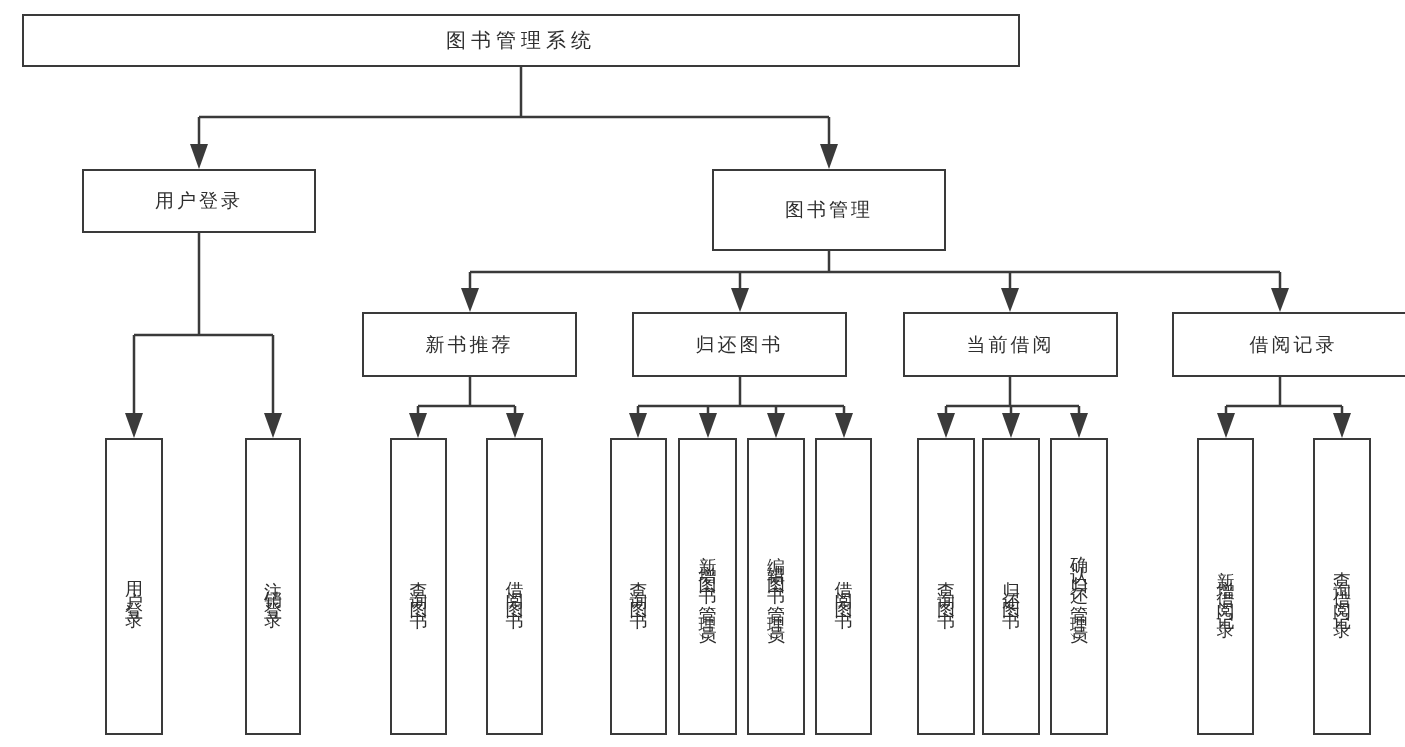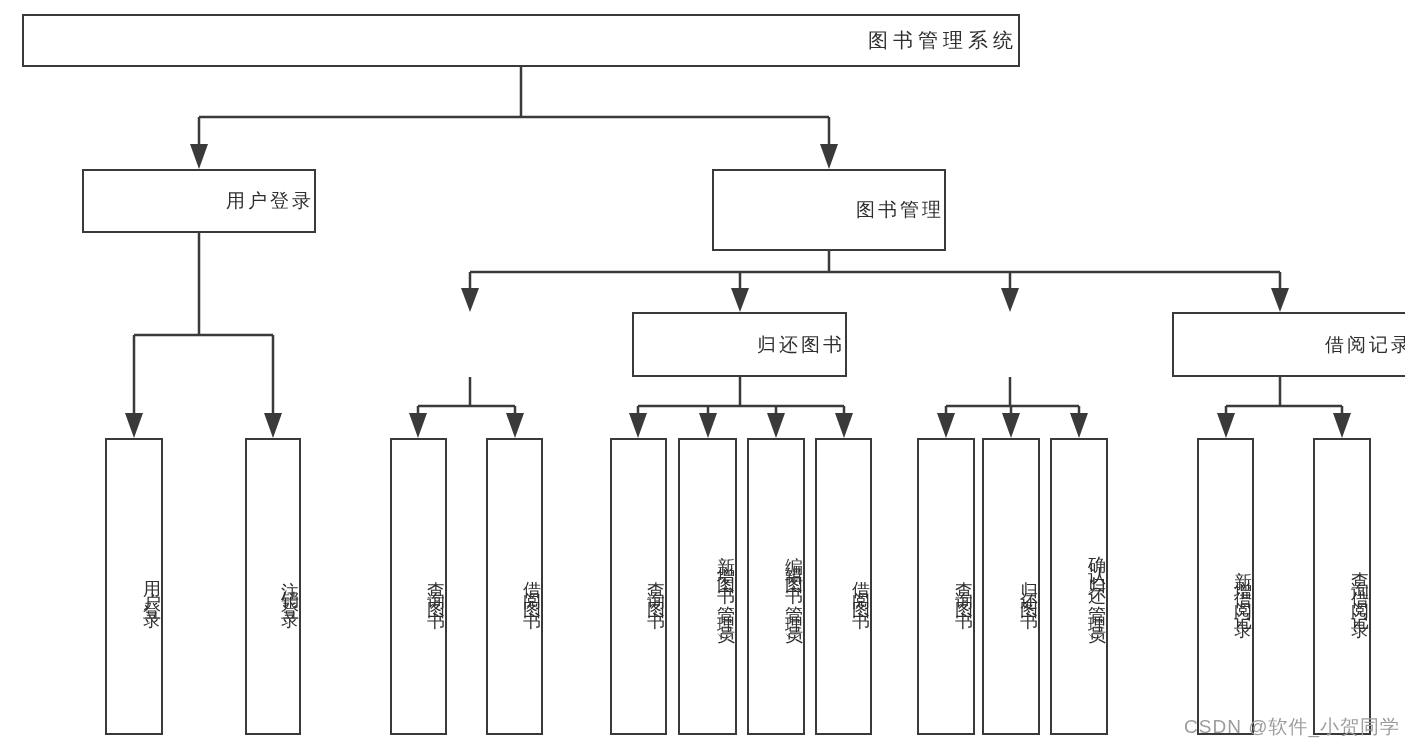--- a/index.html
+++ b/index.html
@@ -15,21 +15,21 @@
     position:relative;
     width:1405px;height:747px;
     background:var(--bg);
     overflow:hidden;
   }
   .wires{position:absolute;left:0;top:0;z-index:0;}
   .box{
     position:absolute;
     background:#fff;
     border:2.5px solid var(--line);
-    display:flex;align-items:center;justify-content:flex-end;
+    display:flex;align-items:center;justify-content:center;
     color:var(--text);
     z-index:1;
   }
   .box.h span{
     font-size:19px;
     letter-spacing:3px;
     white-space:nowrap;
   }
   .box.root span{font-size:20px;letter-spacing:5px;}
   .box.v span{
@@ -102,22 +102,28 @@
     <span>图书管理系统</span>
   </div>
 
   <div class="box h" style="left:82px;top:169px;width:234px;height:64px">
     <span>用户登录</span>
   </div>
   <div class="box h" style="left:712px;top:169px;width:234px;height:82px">
     <span>图书管理</span>
   </div>
 
+  <div class="box h" style="left:362px;top:312px;width:215px;height:65px">
+    <span>新书推荐</span>
+  </div>
   <div class="box h" style="left:632px;top:312px;width:215px;height:65px">
     <span>归还图书</span>
+  </div>
+  <div class="box h" style="left:903px;top:312px;width:215px;height:65px">
+    <span>当前借阅</span>
   </div>
   <div class="box h" style="left:1172px;top:312px;width:243px;height:65px">
     <span>借阅记录</span>
   </div>
 
   <div class="box v" style="left:105px;top:438px;width:58px;height:297px">
     <span>用户登录</span>
   </div>
   <div class="box v" style="left:245px;top:438px;width:56px;height:297px">
     <span>注销登录</span>
@@ -153,15 +159,14 @@
     <span>确认归还（管理员）</span>
   </div>
 
   <div class="box v" style="left:1197px;top:438px;width:57px;height:297px">
     <span>新增借阅记录</span>
   </div>
   <div class="box v" style="left:1313px;top:438px;width:58px;height:297px">
     <span>查询借阅记录</span>
   </div>
 
-  <div class="watermark">CSDN @软件_小贺同学</div>
 
 </div>
 
 </body></html>

